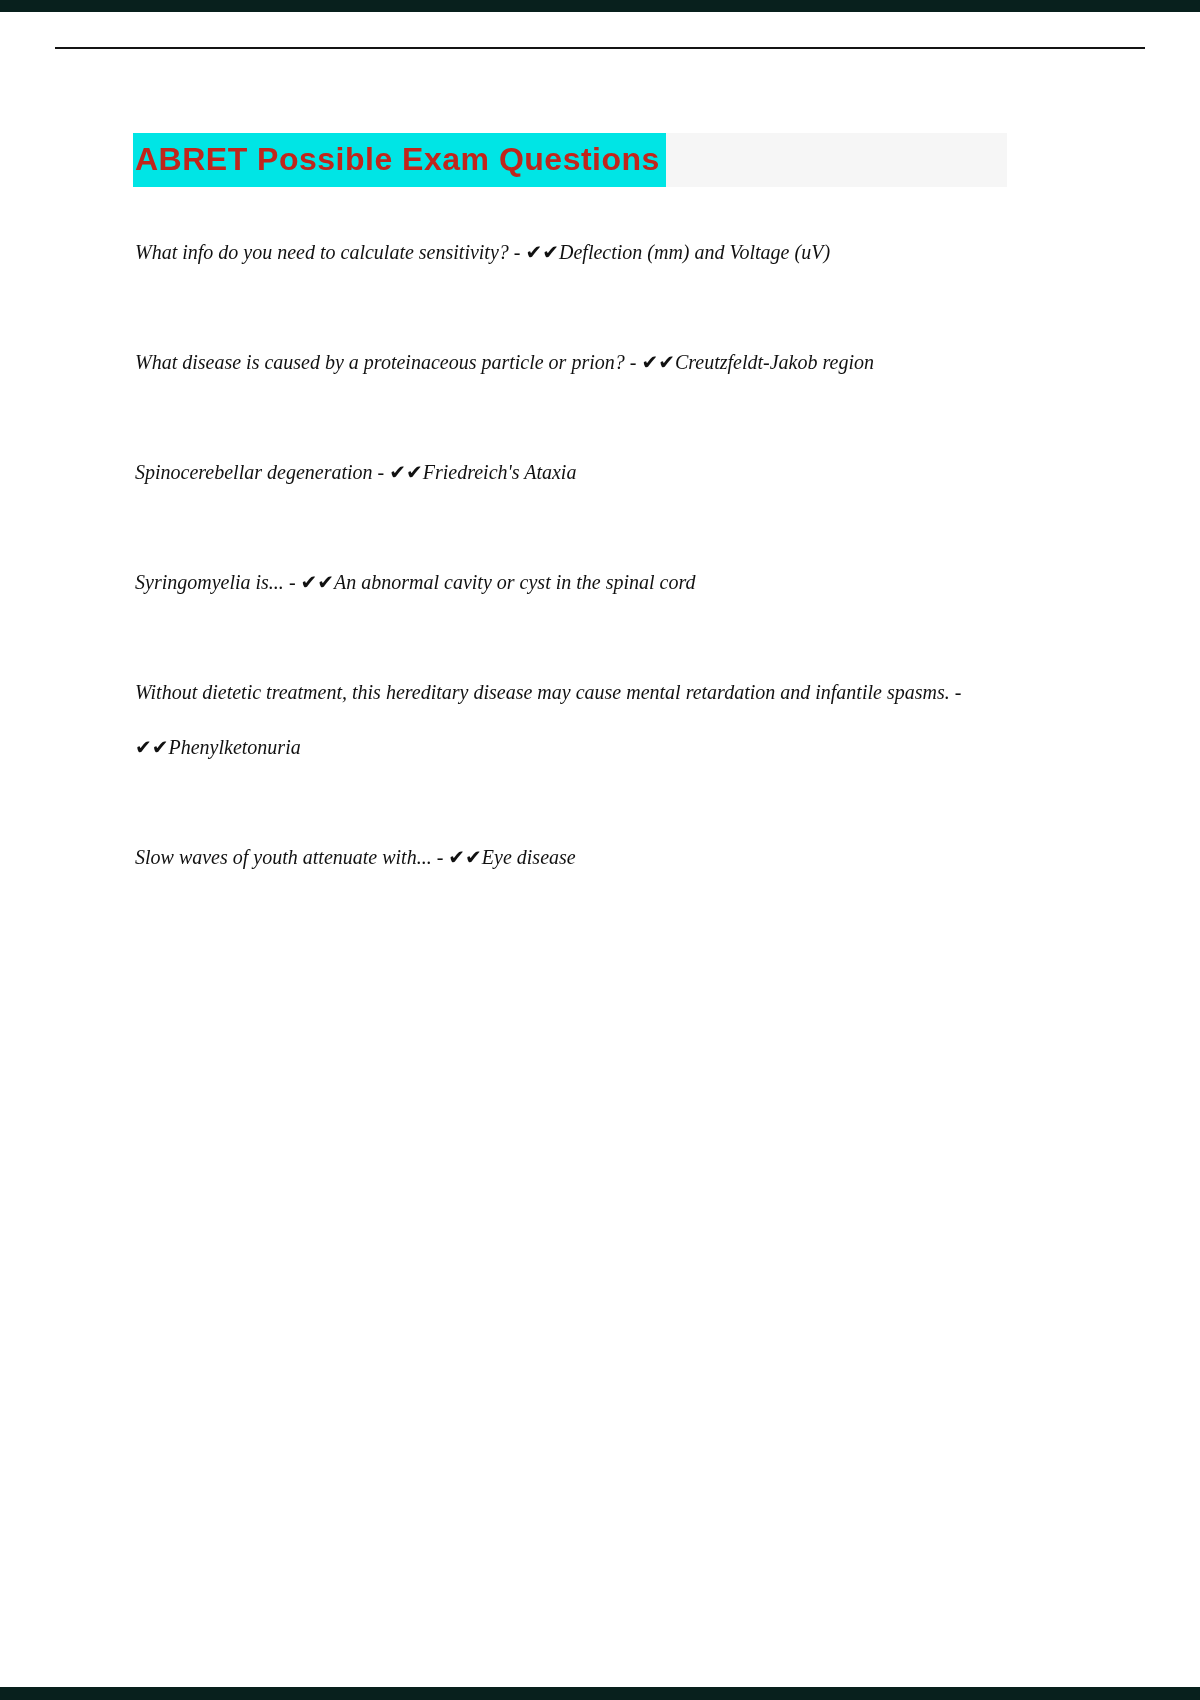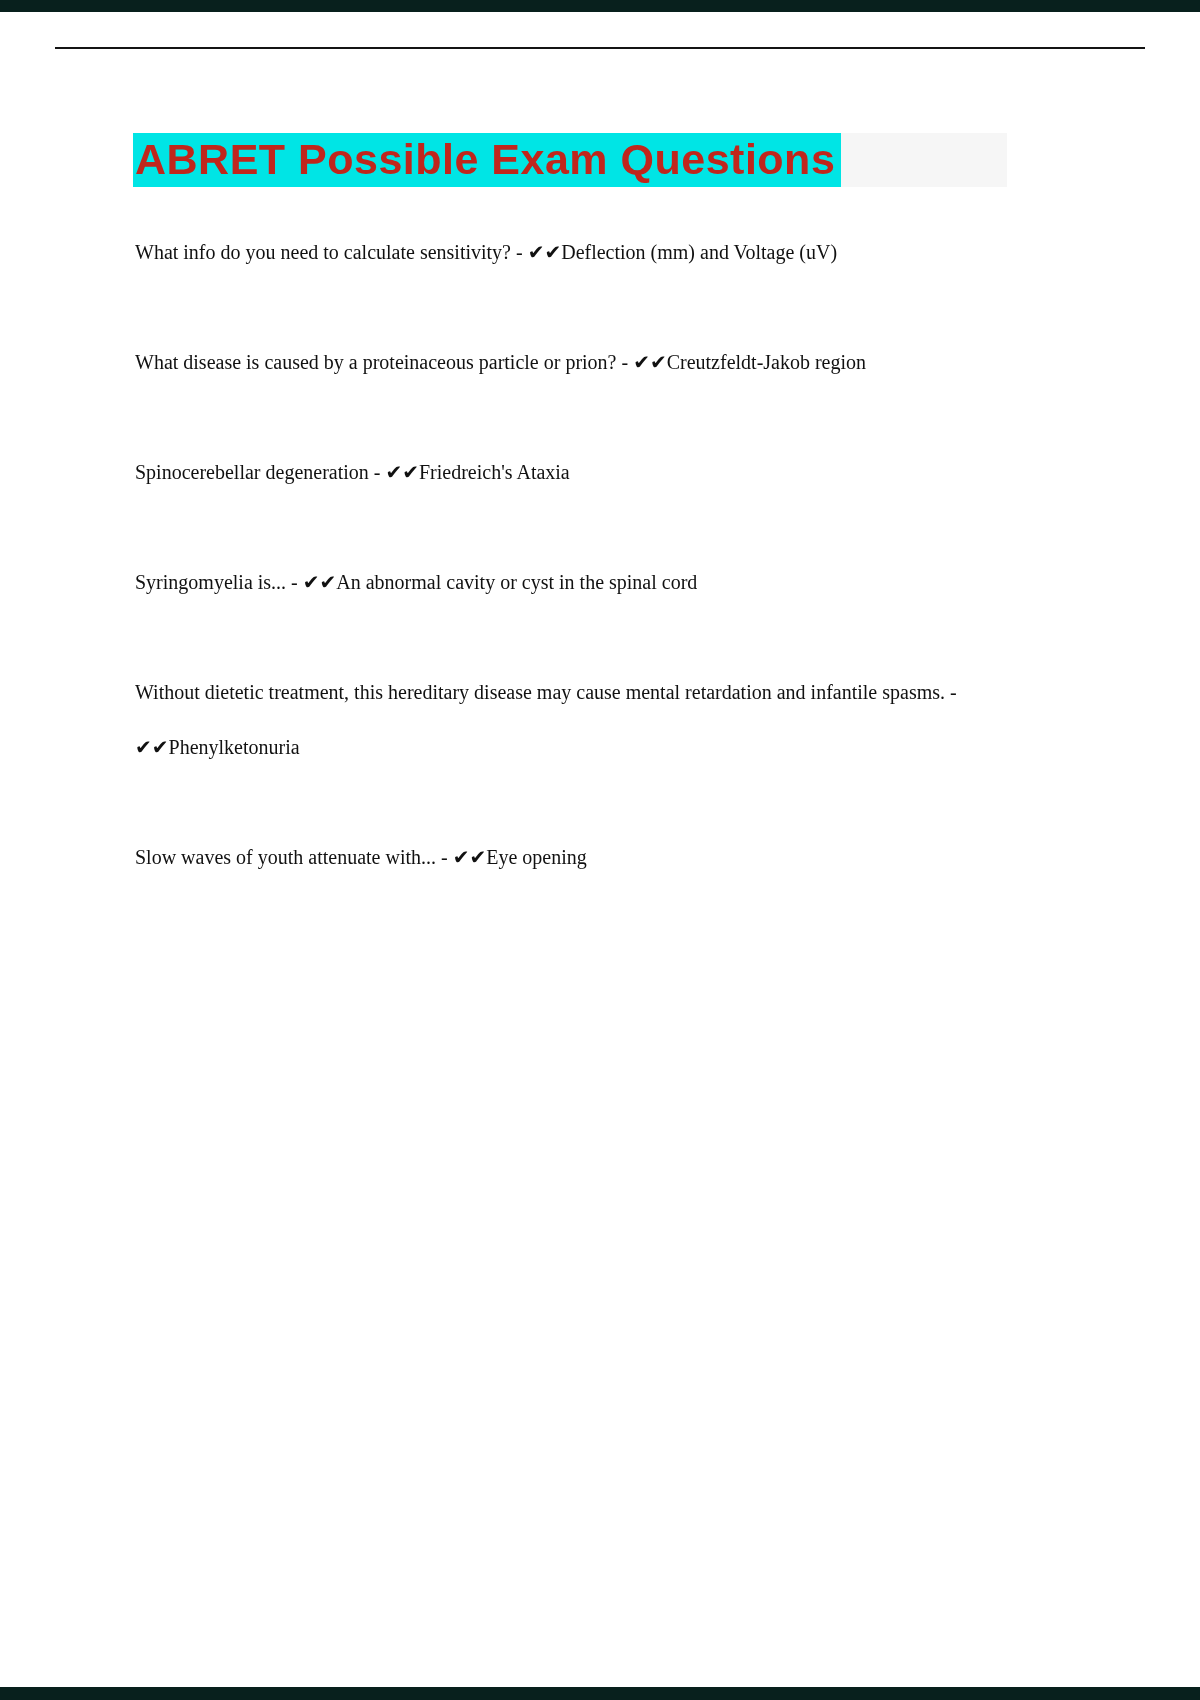--- a/index.html
+++ b/index.html
@@ -39,36 +39,37 @@
     left: 133px;
     width: 874px;
     background: #f6f6f6;
   }
   .doc-title {
     display: inline-block;
     background: #00e5e5;
     color: #c0261c;
     font-family: "Liberation Sans", sans-serif;
     font-weight: 700;
-    font-size: 43px;
+    font-size: 32px;
     line-height: 50px;
     padding: 1px 6px 3px 2px;
     letter-spacing: 0.5px;
   }
   .content {
     position: absolute;
     top: 225px;
     left: 135px;
     width: 880px;
     font-size: 20px;
     line-height: 55px;
     color: #111111;
   }
   .qa-item {
     margin: 0 0 55px 0;
+    font-style: italic;
   }
   .checks {
     font-family: "DejaVu Sans", sans-serif;
     font-weight: 700;
     color: #111111;
   }
 </style>
 </head>
 <body>
 
@@ -90,19 +91,19 @@
     <p class="qa-item"><span>What disease is caused by a proteinaceous particle or prion?</span><span> - </span><span class="checks">✔✔</span><span>Creutzfeldt-Jakob region</span></p>
 
     <p class="qa-item"><span>Spinocerebellar degeneration</span><span> - </span><span class="checks">✔✔</span><span>Friedreich's Ataxia</span></p>
 
     <p class="qa-item"><span>Syringomyelia is...</span><span> - </span><span class="checks">✔✔</span><span>An abnormal cavity or cyst in the spinal cord</span></p>
 
     <p class="qa-item"><span>Without dietetic treatment, this hereditary disease may cause mental retardation and infantile spasms.</span><span> - </span><span class="checks">✔✔</span><span>Phenylketonuria</span></p>
 
 
 
-    <p class="qa-item"><span>Slow waves of youth attenuate with...</span><span> - </span><span class="checks">✔✔</span><span>Eye opening</span></p>
+    <p class="qa-item"><span>Slow waves of youth attenuate with...</span><span> - </span><span class="checks">✔✔</span><span>Eye disease</span></p>
 
   </div>
 
   <div class="bar-bottom"></div>
 
 </div>
 
 </body></html>

